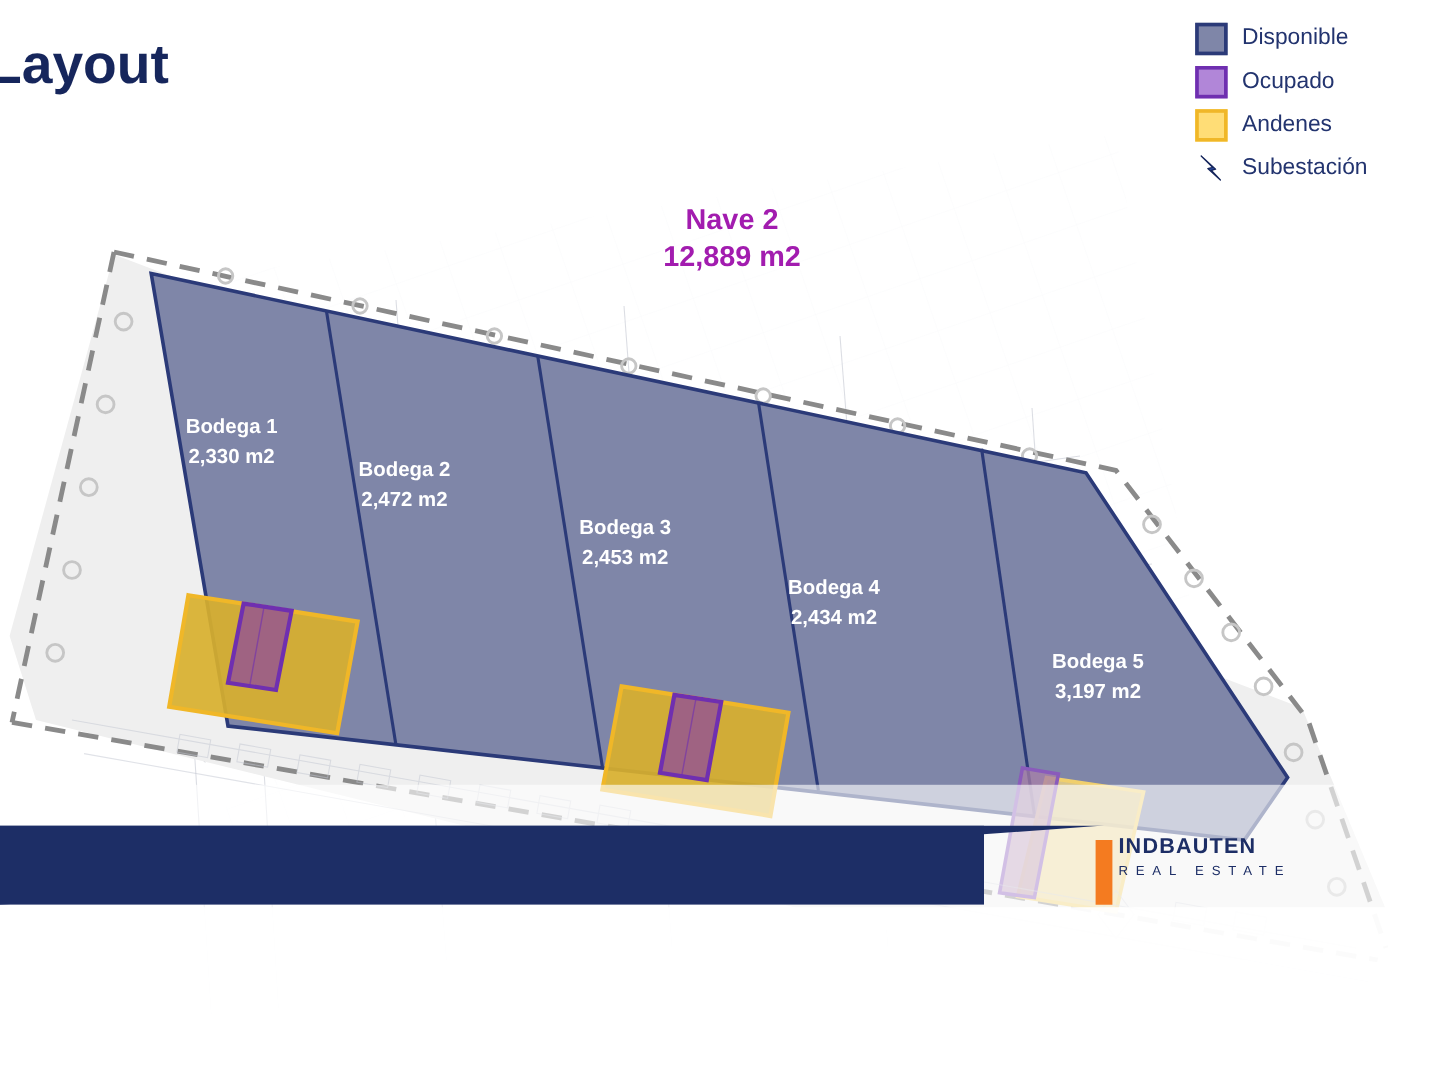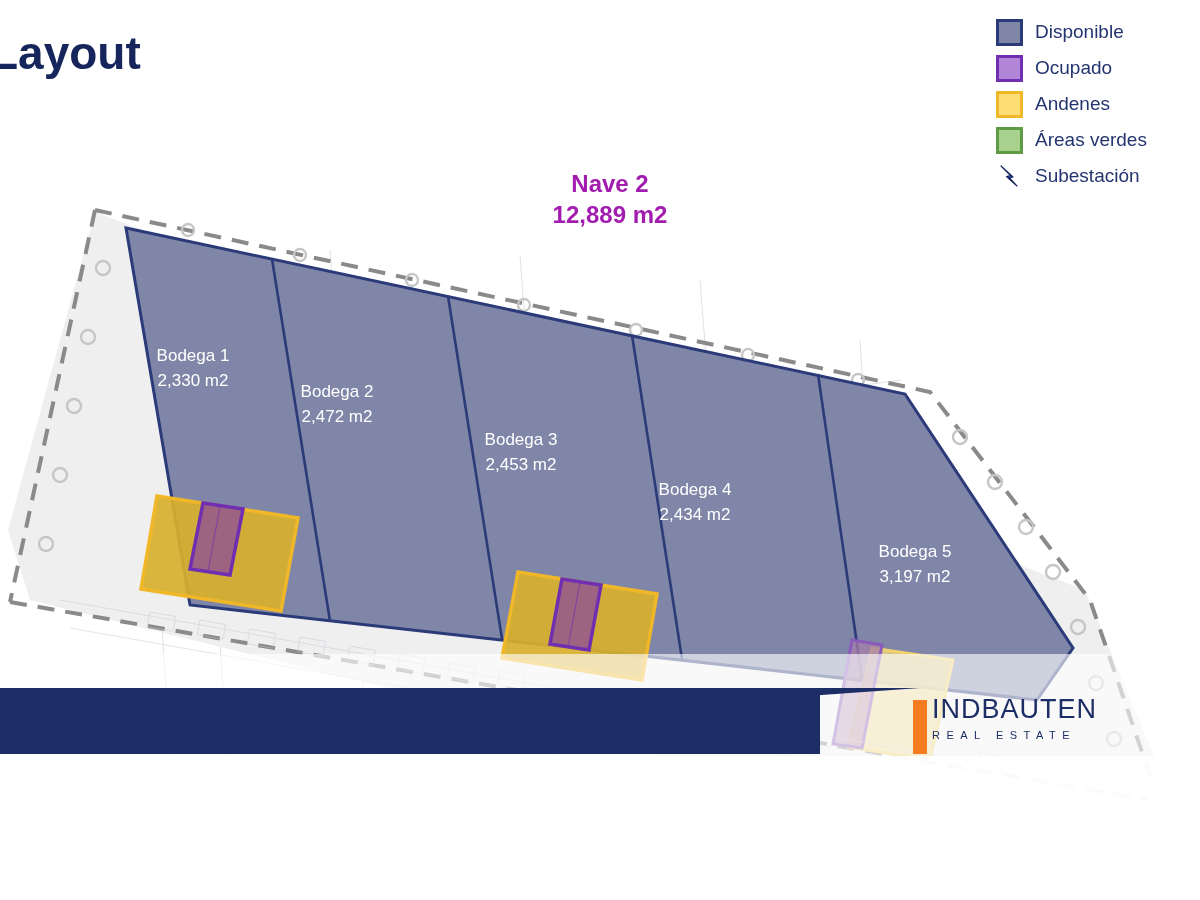--- a/index.html
+++ b/index.html
@@ -93,21 +93,21 @@
     left: 0;
     top: 0;
     width: 1200px;
     height: 900px;
   }
 
   
   .bodega-label {
     position: absolute;
     color: #ffffff;
-    font-weight: 400;
+    font-weight: 700;
     font-size: 17px;
     line-height: 1.45;
     text-align: center;
     white-space: nowrap;
     pointer-events: none;
   }
 
   
   .banner {
     position: absolute;
@@ -117,24 +117,24 @@
     height: 66px;
     pointer-events: none;
   }
   .banner-logo {
     position: absolute;
     left: 932px;
     top: 696px;
     width: 250px;
   }
   .logo-main {
-    font-size: 27px;
+    font-size: 18px;
     letter-spacing: 1px;
     color: #1d2e66;
-    font-weight: 400;
+    font-weight: 700;
     line-height: 1;
     white-space: nowrap;
   }
   .logo-sub {
     margin-top: 6px;
     font-size: 11px;
     letter-spacing: 6.5px;
     color: #1d2e66;
     white-space: nowrap;
   }
@@ -286,24 +286,20 @@
       <span class="legend-swatch" style="background:#b186d8;border-color:#6f2fb0;"></span>
       <span class="legend-label">Ocupado</span>
     </div>
 
     <div class="legend-row">
       <span class="legend-swatch" style="background:#ffdd76;border-color:#f0b728;"></span>
       <span class="legend-label">Andenes</span>
     </div>
 
 
-    <div class="legend-row">
-      <span class="legend-swatch" style="background:#a9d18e;border-color:#5f9b45;"></span>
-      <span class="legend-label">Áreas verdes</span>
-    </div>
 
 
     <div class="legend-row">
       <span class="legend-bolt">
         <svg width="26" height="26" viewBox="0 0 26 26">
           <path d="M4 3 L16 14 L12.5 15 L20 23 L9.5 13.5 L13.5 12.5 Z" fill="#2b4ba0" stroke="#16265c" stroke-width="1.1" stroke-linejoin="round"></path>
         </svg>
       </span>
       <span class="legend-label">Subestación</span>
     </div>

